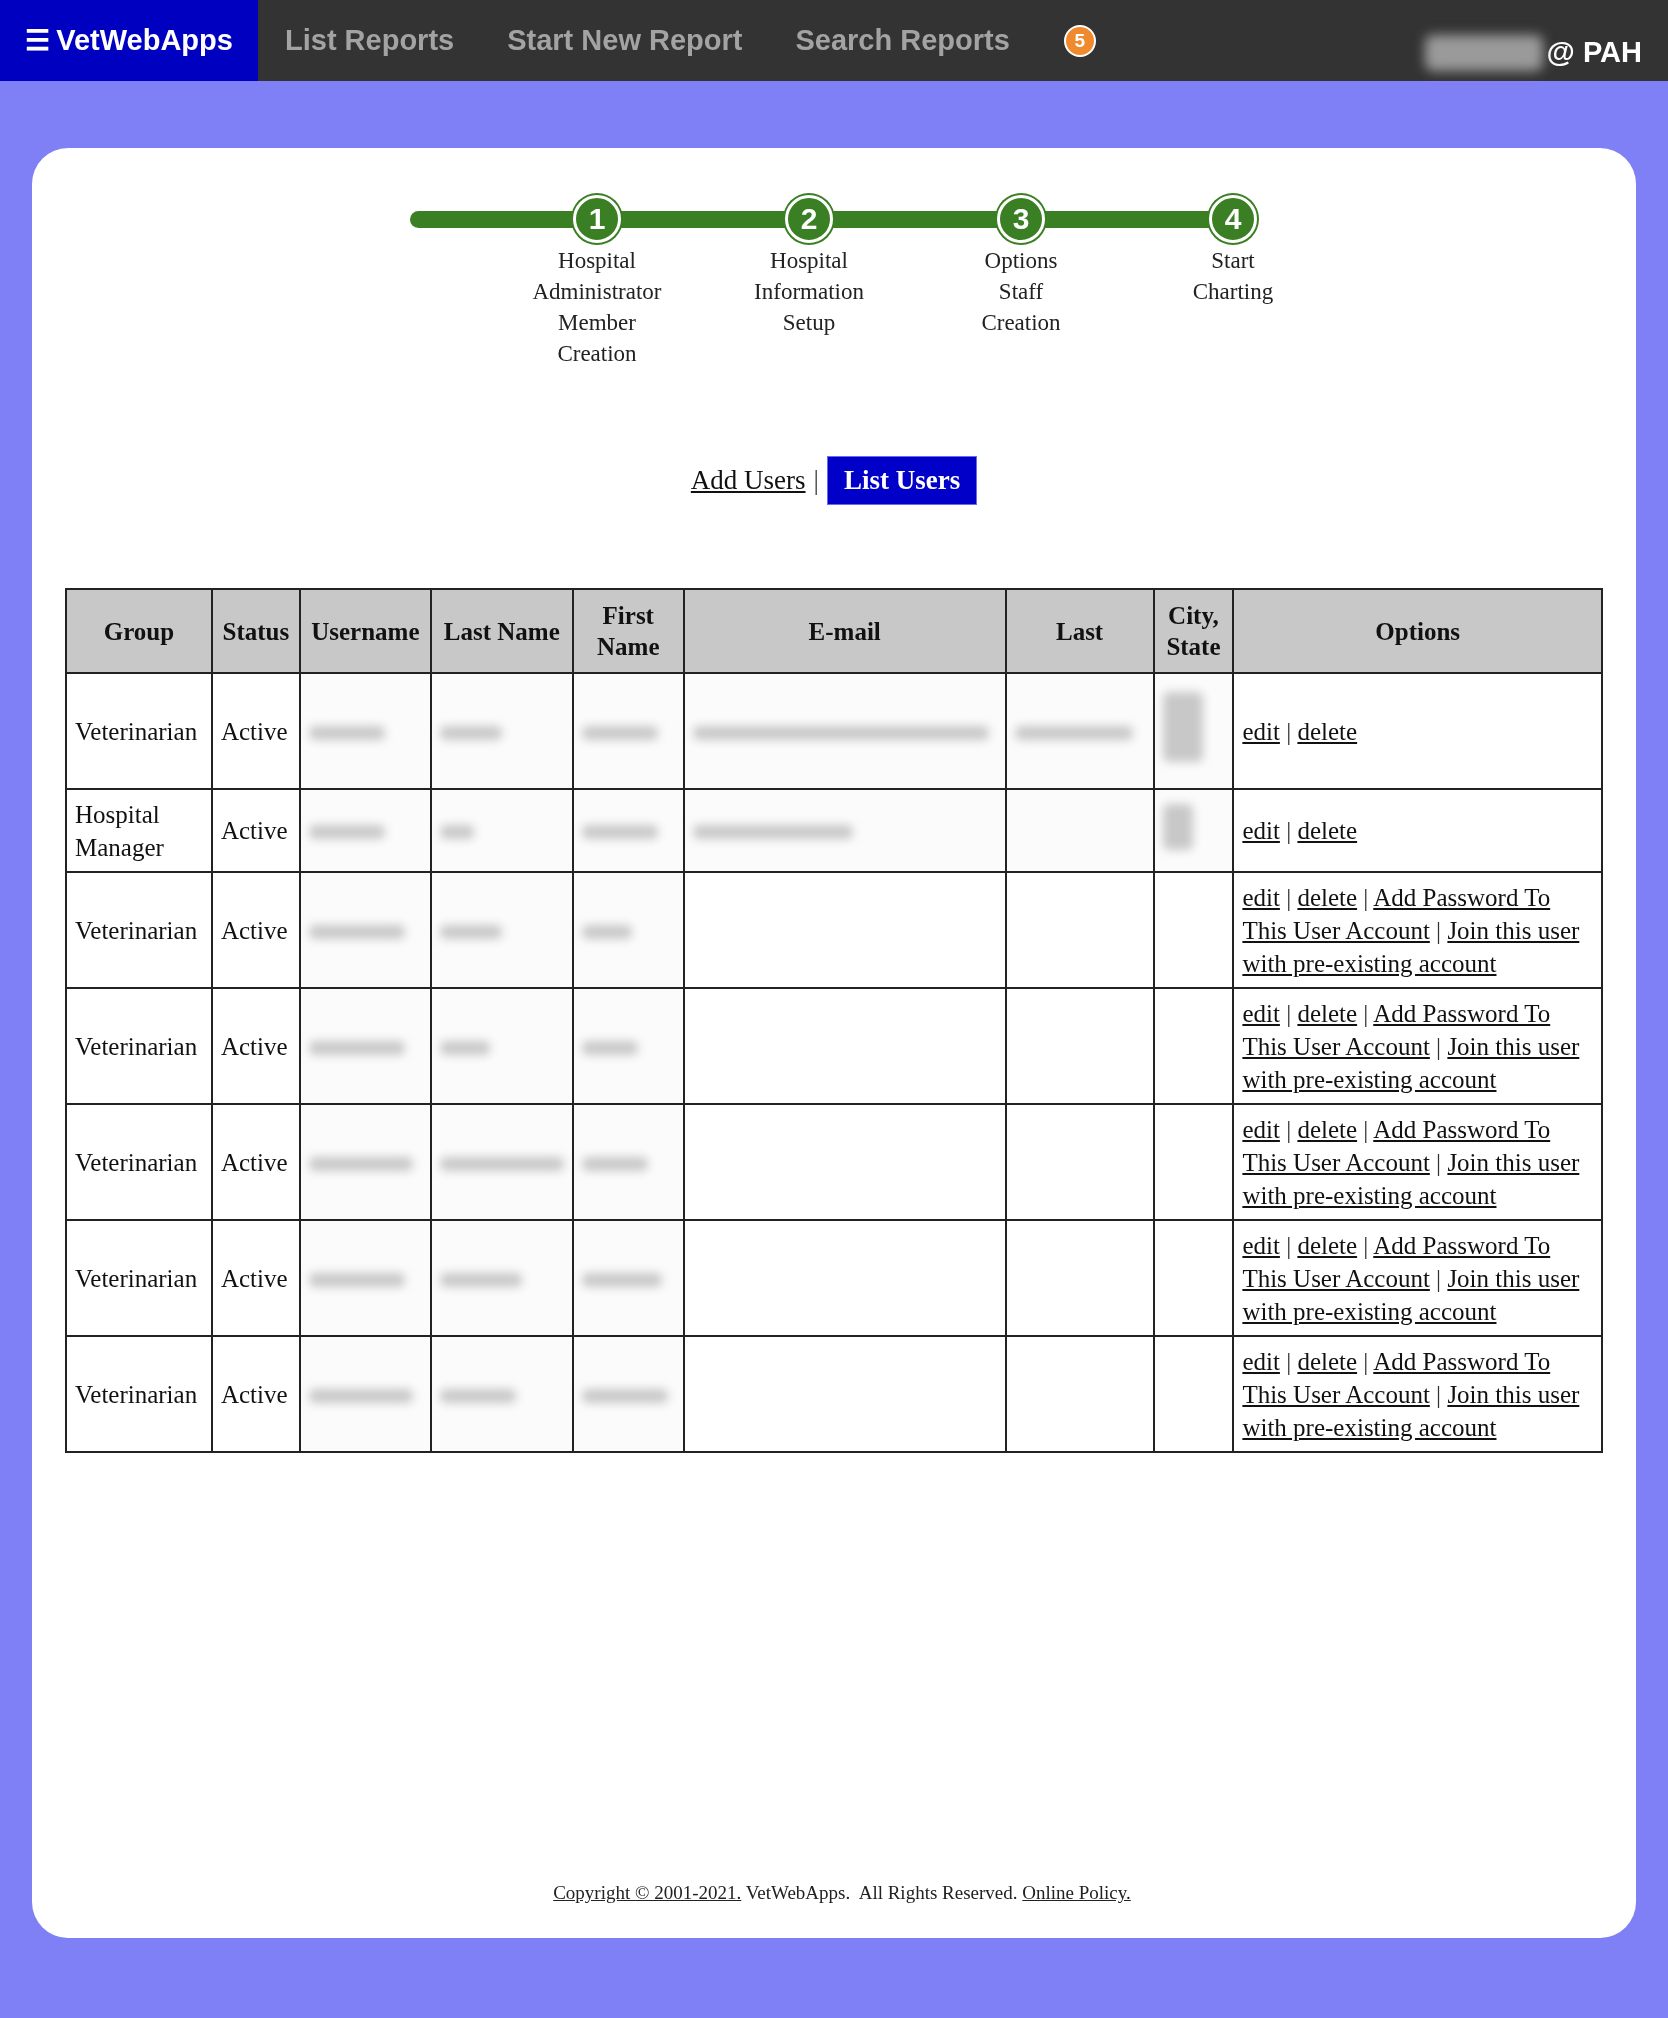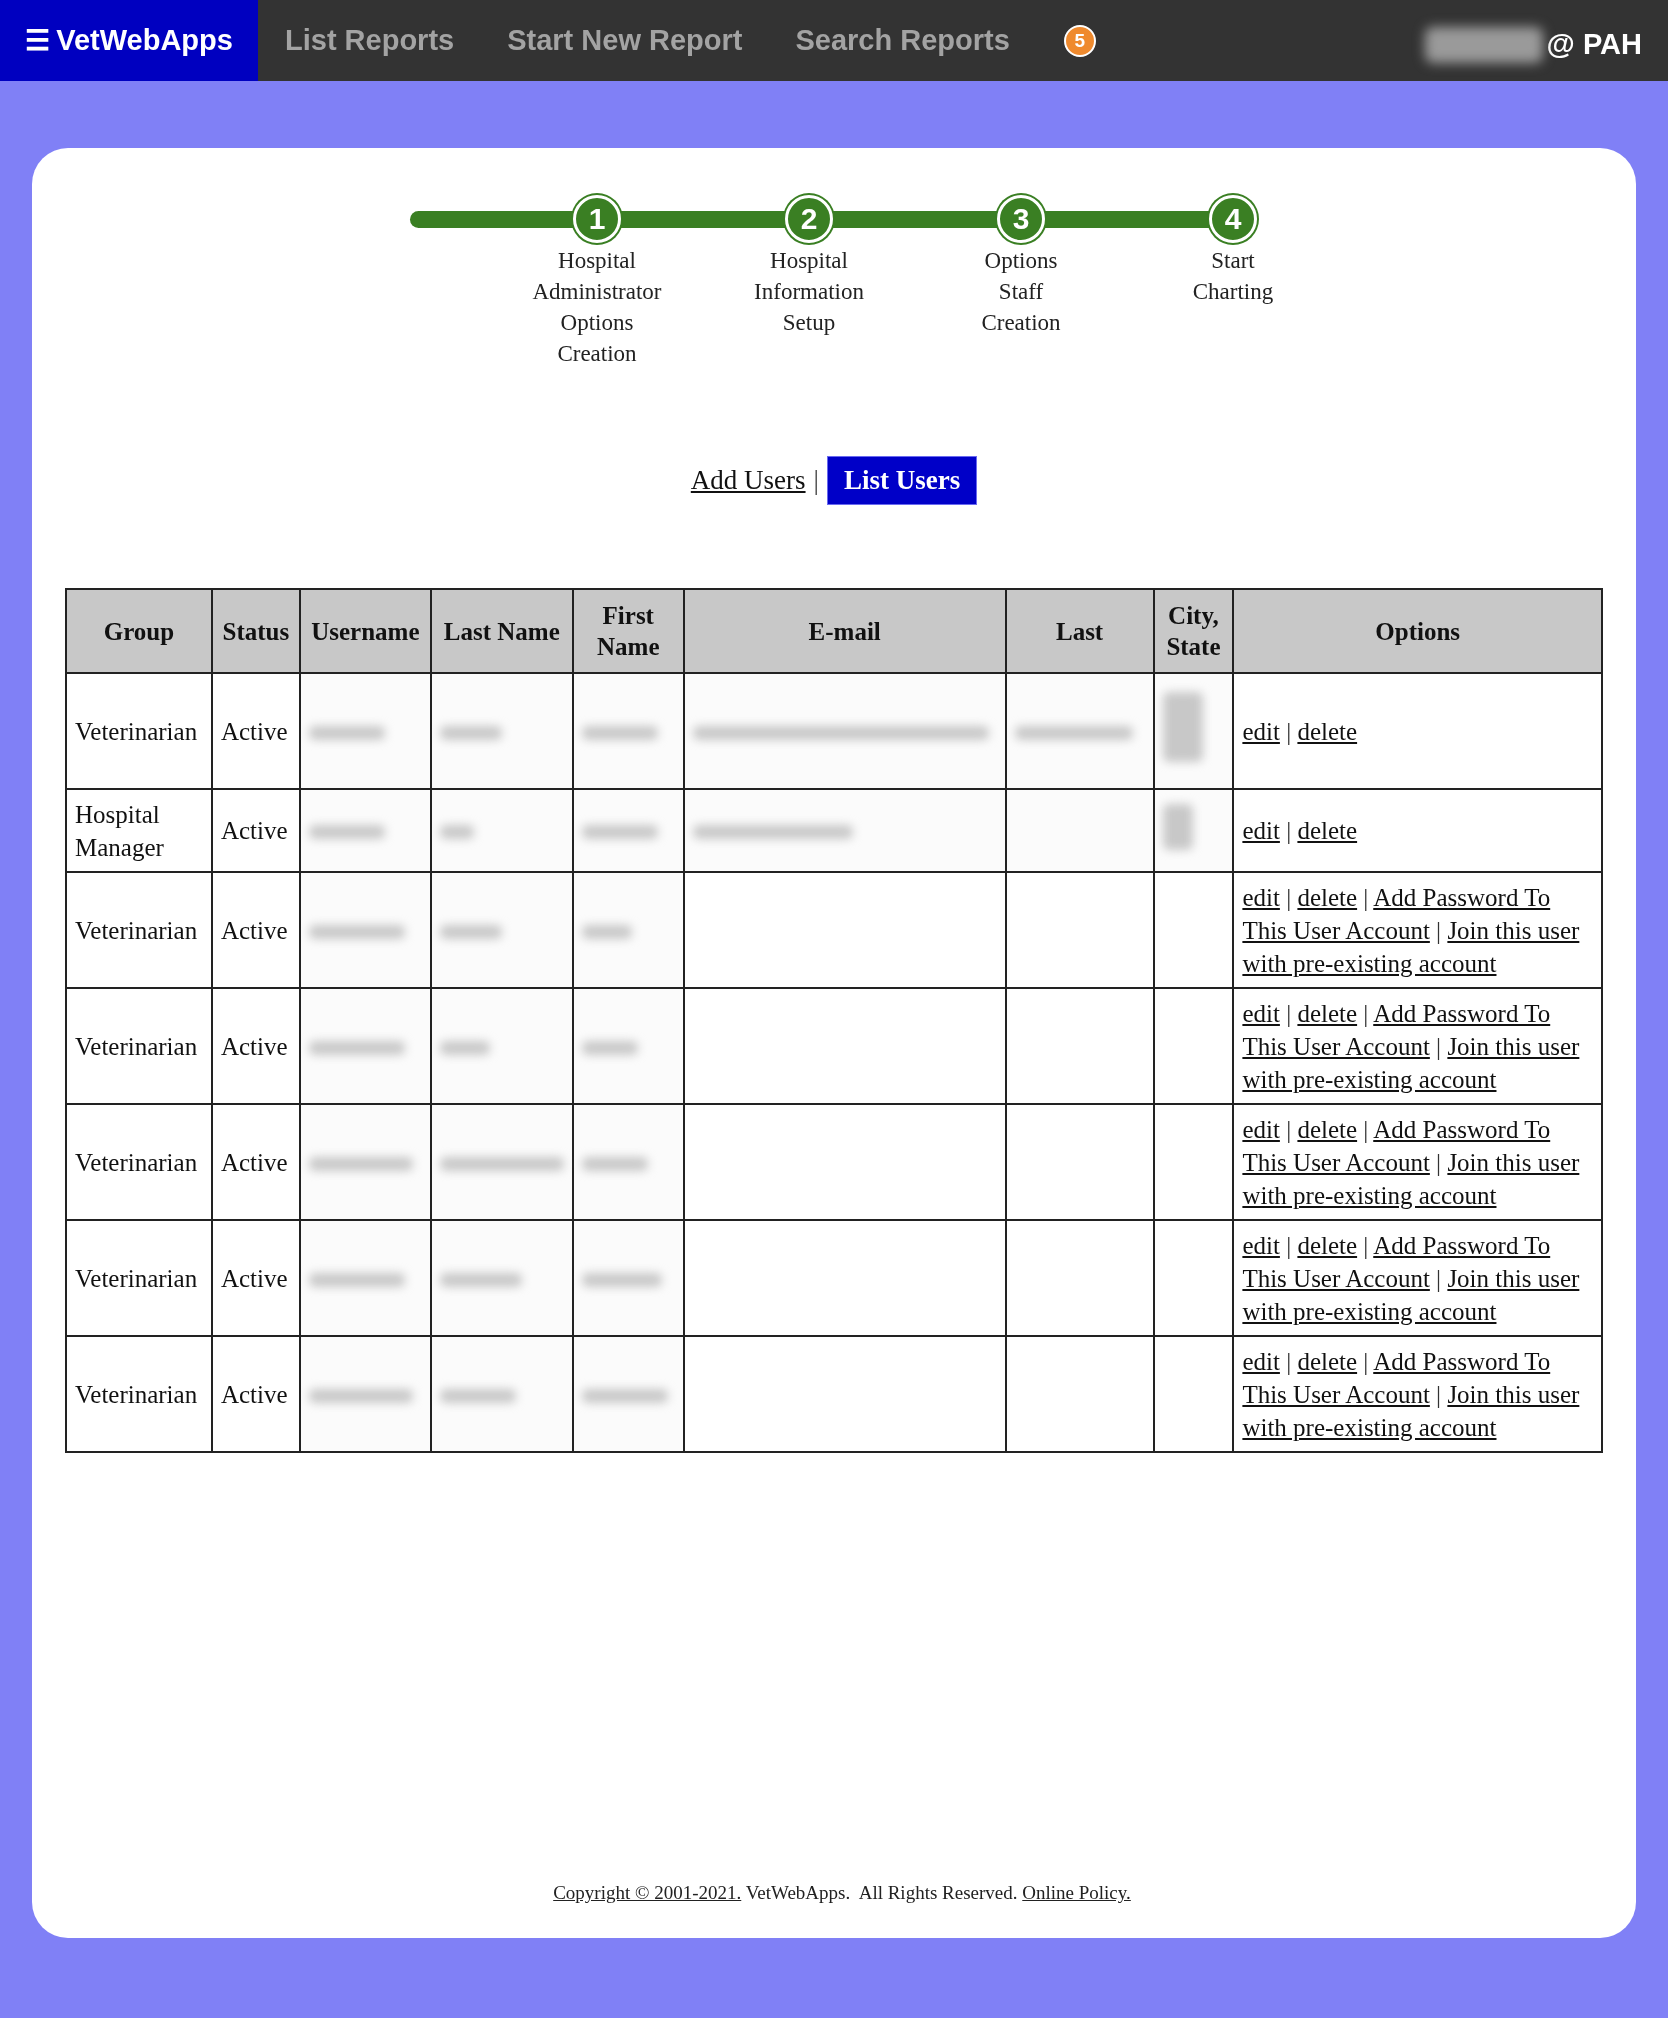--- a/index.html
+++ b/index.html
@@ -34,21 +34,21 @@
     cursor: pointer;
   }
   .badge {
     width: 32px; height: 32px; border-radius: 50%;
     background: #ef8a2e; border: 2px solid #fff;
     color: #fff; font-size: 19px;
     display: flex; align-items: center; justify-content: center;
     margin-left: 28px;
   }
   .user-area {
-    position: absolute; right: 26px; top: 4px; height: 81px;
+    position: absolute; right: 26px; top: 12px; height: 81px;
     display: flex; align-items: center; font-size: 29px;
   }
   .blur-name {
     display: inline-block; width: 118px; height: 36px;
     background: #9a9a9a; filter: blur(6px); border-radius: 8px;
     margin-right: 4px;
   }
 
   
   .card {
@@ -144,21 +144,21 @@
     <span>@ PAH</span>
   </div>
 </div>
 
 <div class="card"></div>
 
 <div class="stepper">
   <div class="track"></div>
   <div class="step" style="left:107px;">
     <div class="circle">1</div>
-    <div class="label" style="width:150px;margin-left:5px;">Hospital Administrator Options Creation</div>
+    <div class="label" style="width:150px;margin-left:5px;">Hospital Administrator Member Creation</div>
   </div>
   <div class="step" style="left:319px;">
     <div class="circle">2</div>
     <div class="label" style="width:130px;margin-left:15px;">Hospital Information Setup</div>
   </div>
   <div class="step" style="left:531px;">
     <div class="circle">3</div>
     <div class="label" style="width:100px;margin-left:30px;">Options Staff Creation</div>
   </div>
   <div class="step" style="left:743px;">

